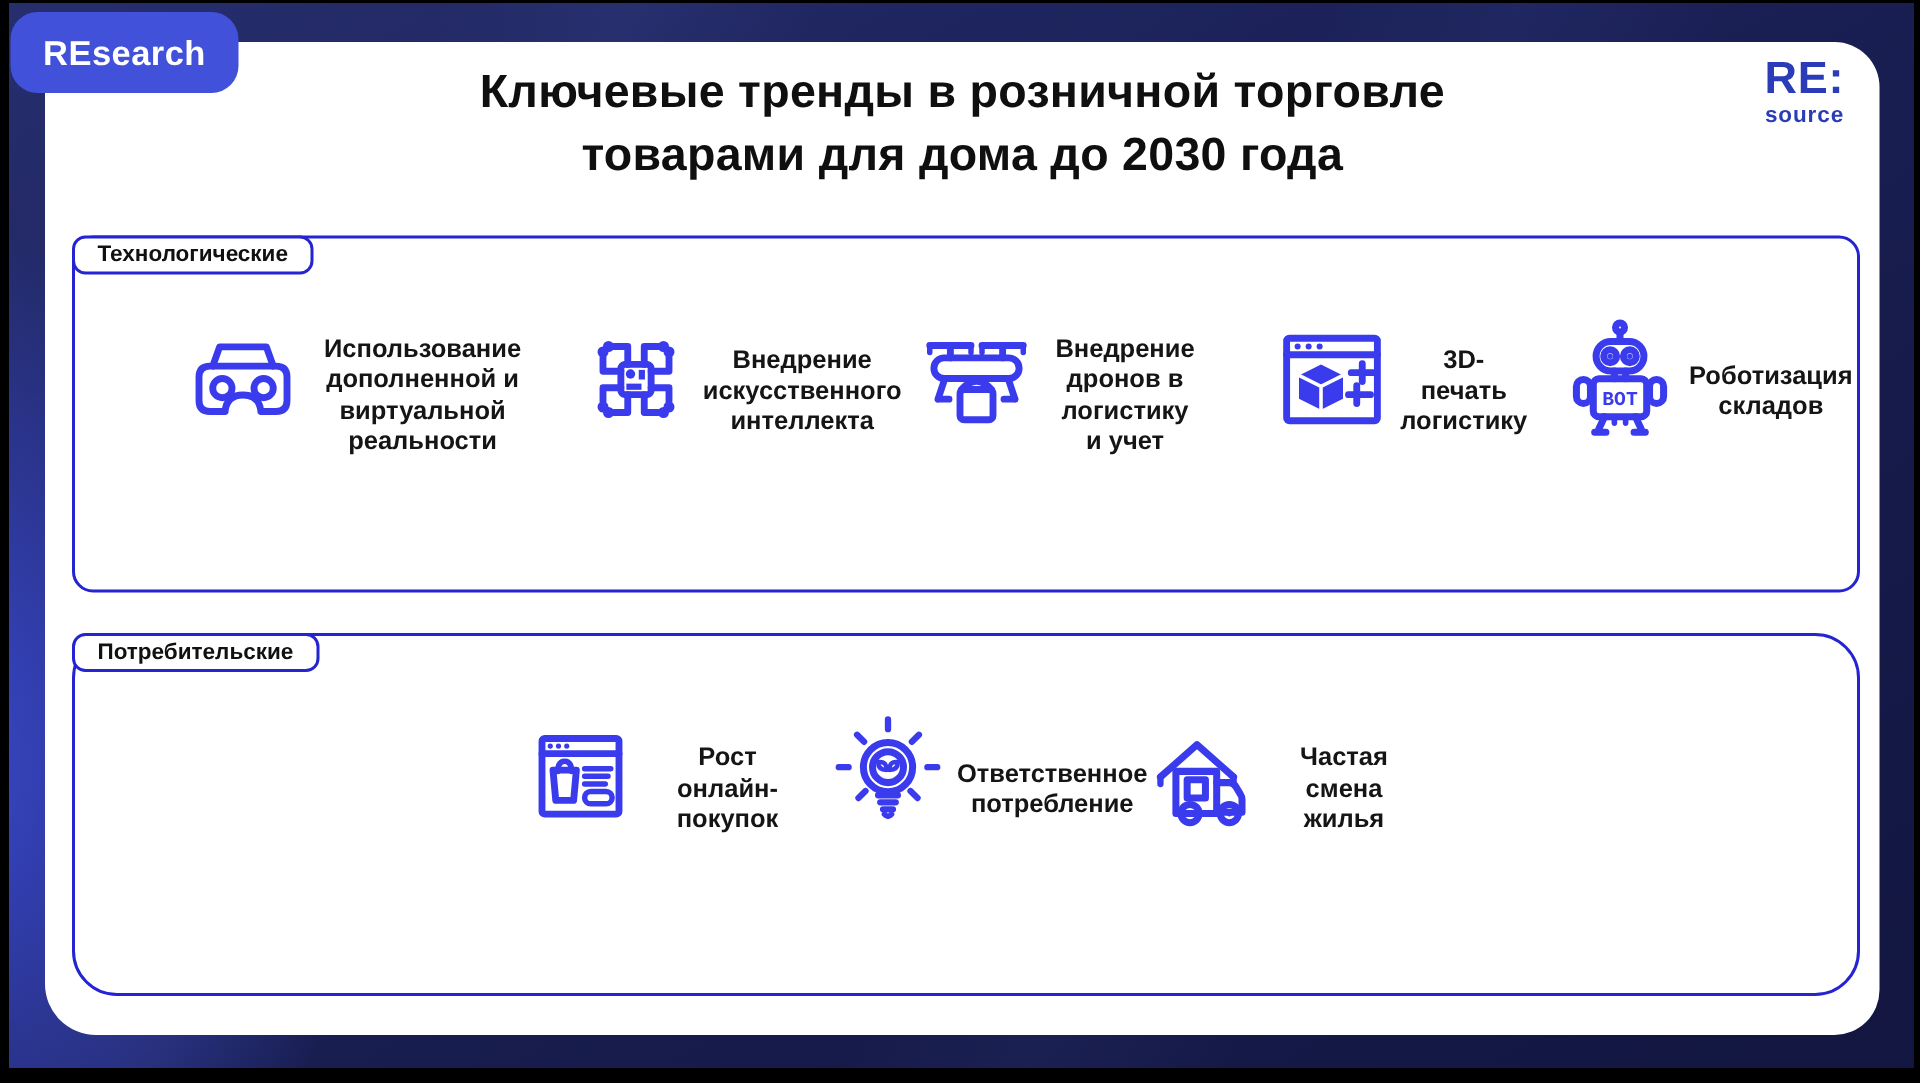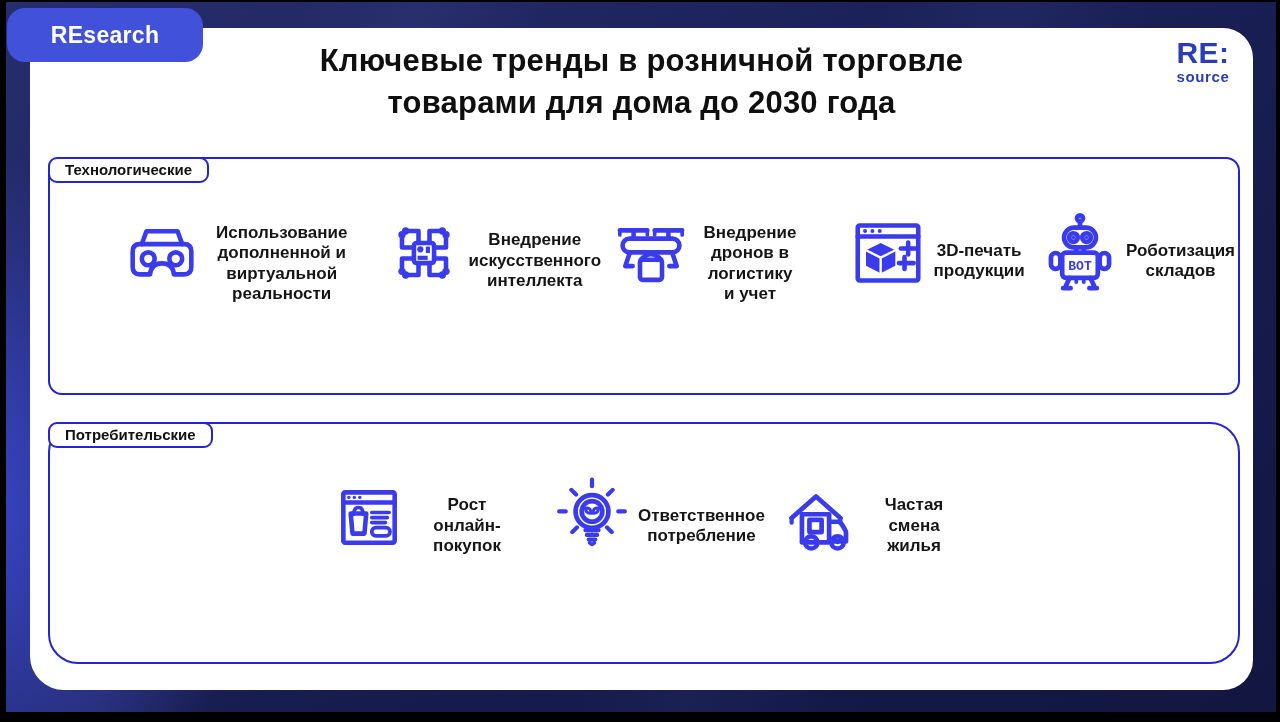--- a/index.html
+++ b/index.html
@@ -7,37 +7,37 @@
   .stage{position:absolute;left:6px;top:2px;right:4px;bottom:10px;
     background:
       radial-gradient(560px 640px at -6% 72%, rgba(62,78,222,0.95), rgba(62,78,222,0) 58%),
       linear-gradient(150deg,#272e6e 0%,#1c2259 35%,#161b4b 68%,#121640 100%);
     overflow:hidden;}
   .stage::before{content:"";position:absolute;inset:0;
     background:linear-gradient(115deg, transparent 18%, rgba(120,140,255,0.07) 26%, transparent 34%,
       transparent 55%, rgba(120,140,255,0.06) 63%, transparent 72%);}
   .card{position:absolute;left:24px;top:26px;width:1223px;height:662px;background:#ffffff;
     border-radius:20px 30px 30px 34px;}
-  .badge{position:absolute;left:1px;top:6px;width:196px;height:54px;background:#4251d9;
+  .badge{position:absolute;left:1px;top:6px;width:152px;height:54px;background:#4251d9;
     border-radius:18px;display:flex;align-items:center;justify-content:center;z-index:6;}
   .badge span{color:#fff;font-size:23px;font-weight:700;letter-spacing:0.3px;}
   .logo{position:absolute;top:10px;right:14px;width:72px;text-align:center;color:#2b3cb8;z-index:5;}
   .logo .re{font-size:30px;font-weight:800;letter-spacing:0.5px;line-height:1;}
   .logo .src{font-size:15px;font-weight:700;letter-spacing:0.6px;margin-top:1px;line-height:1;}
   .title{margin:0;padding-top:12px;text-align:center;font-size:31px;line-height:1.35;font-weight:800;
     color:#0f0f0f;white-space:pre-line;letter-spacing:0.2px;}
   .sections{position:absolute;left:18px;right:13px;top:129px;}
   .section{position:relative;border:2px solid #2424d2;border-radius:14px;background:#fff;}
   .section.s1{height:234px;}
   .section.s2{height:238px;margin-top:27px;border-radius:30px;}
   .tab{position:absolute;top:-2px;left:-2px;background:#fff;border:2px solid #2424d2;border-radius:9px;
     padding:2px 15px 3px 15px;font-size:15px;font-weight:700;color:#111;white-space:nowrap;z-index:2;}
   .row{display:flex;align-items:flex-start;box-sizing:border-box;padding-top:48px;}
   .row.r1{justify-content:space-between;padding-left:58px;padding-right:34px;}
-  .row.r2{justify-content:center;gap:26px;}
+  .row.r2{justify-content:center;gap:8px;}
   .item{display:flex;flex-direction:row;align-items:center;flex-shrink:1;}
   .r1 .i1{width:228px}.r1 .i2{width:180px}.r1 .i3{width:198px}
   .r1 .i4{width:180px}.r1 .i5{width:150px}.r1 .i6{width:170px}
   .r2 .item{width:196px}
   .icon-box{height:92px;display:flex;align-items:center;justify-content:center;}
   .caption{margin-top:16px;font-size:17px;font-weight:700;line-height:1.2;text-align:center;
     white-space:pre-line;color:#151515;}
   svg.ic{stroke:#3a3bec;fill:none;stroke-width:5;stroke-linecap:round;stroke-linejoin:round;}
   svg.ic .fl{fill:#3a3bec;stroke:none;}
   svg.ic .wline{stroke:#ffffff;stroke-width:2.6;}
@@ -138,21 +138,21 @@
                 <circle class="fl" cx="23" cy="24" r="2.2"></circle>
                 <circle class="fl" cx="31" cy="24" r="2.2"></circle>
                 <circle class="fl" cx="39" cy="24" r="2.2"></circle>
                 <polygon class="fl" points="40,37 56,45 56,62 40,70 24,62 24,45"></polygon>
                 <path class="wline" d="M24 45 L40 53 L56 45 M40 53 V70"></path>
                 <path d="M62 43 H78 M70 36.5 V49.5"></path>
                 <path d="M60 59 H76 M66 52.5 V65.5"></path>
               </svg>
             </div>
             <div class="caption">3D-печать
-продукции</div>
+логистику</div>
           </div>
 
           <div class="item i6">
             <div class="icon-box">
               <svg class="ic" width="92" height="90" viewBox="0 0 96 96">
                 <circle cx="48" cy="11" r="3.2"></circle>
                 <path d="M48 14.5 V21"></path>
                 <rect x="31" y="21" width="34" height="21" rx="10.5"></rect>
                 <circle cx="41" cy="31.5" r="4.6"></circle>
                   <circle class="fl" cx="41" cy="31.5" r="1.9"></circle>

